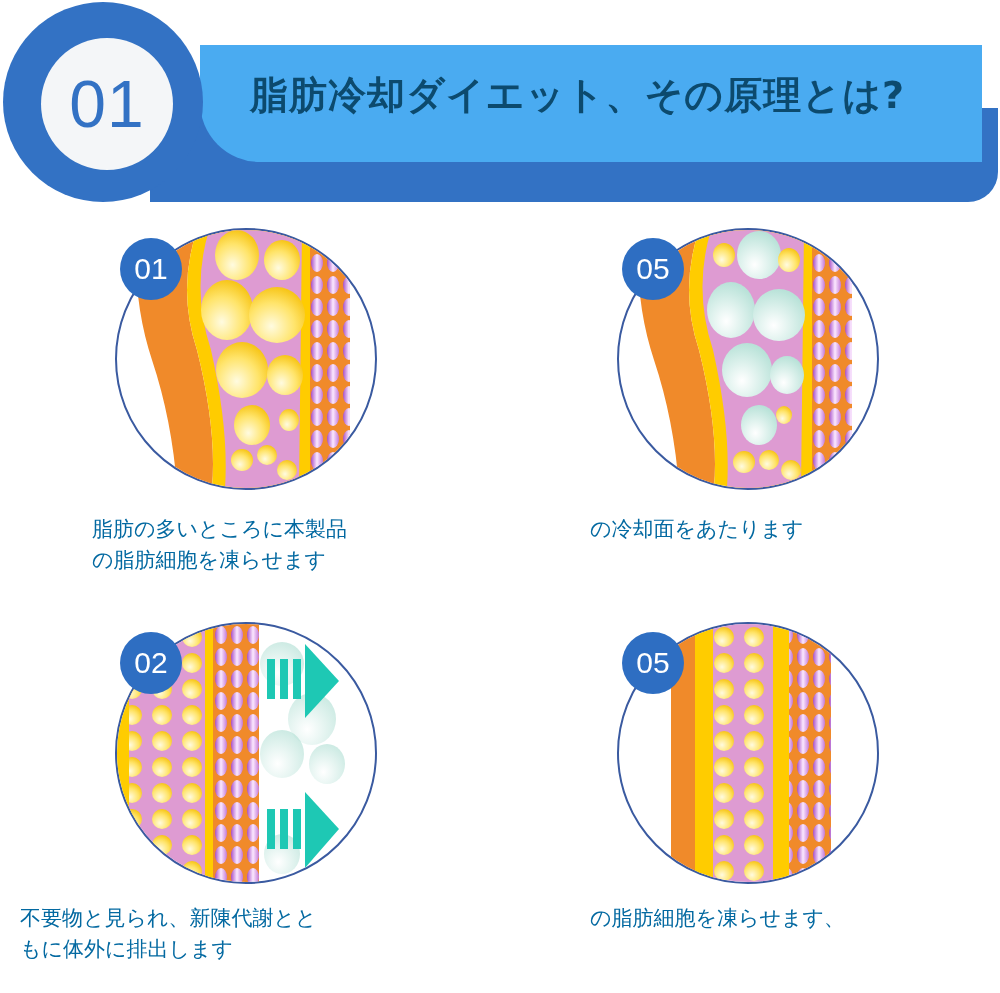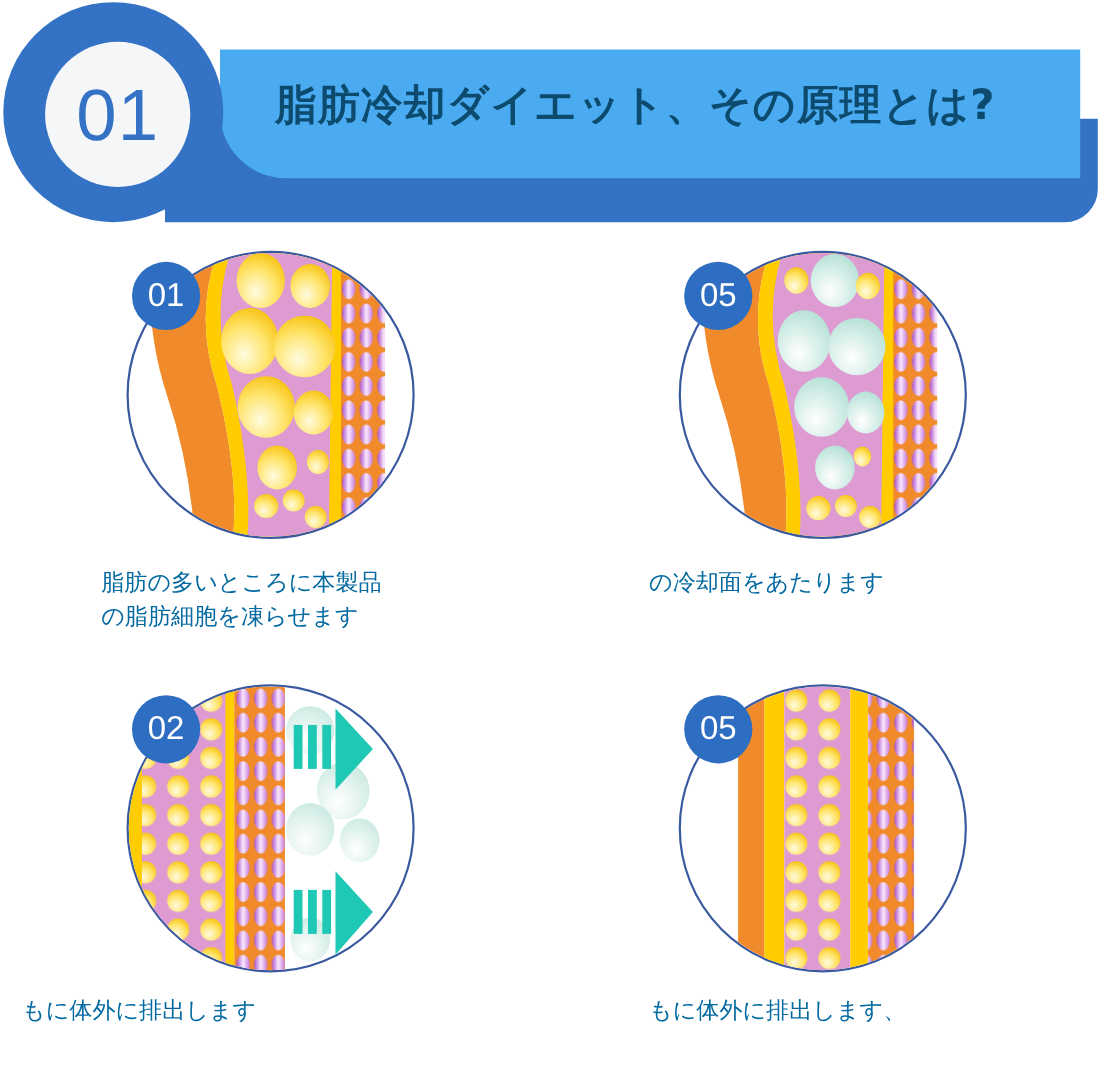--- a/index.html
+++ b/index.html
@@ -132,30 +132,31 @@
         <rect x="150" y="185" width="8" height="40"></rect>
           <rect x="163" y="185" width="8" height="40"></rect>
           <rect x="176" y="185" width="8" height="40"></rect>
         <polygon points="188,168 222,205 188,244"></polygon>
       </g>
     </svg>
   </div>
   <div class="badge">02</div>
 </div>
 <div class="caption" style="left:20px;top:903px;width:476px;">
+  <div>不要物と見られ、新陳代謝とと</div>
   <div>もに体外に排出します</div>
 </div>
 
 <div class="step" style="left:610px;top:594px;">
   <div class="circle">
     <svg width="258" height="258" viewBox="0 0 258 258">
       <rect x="52" y="0" width="24" height="258" fill="#f08a2a"></rect>
       <rect x="76" y="0" width="18" height="258" fill="#ffcc00"></rect>
       <rect x="94" y="0" width="60" height="258" fill="url(#fatgrid)"></rect>
       <rect x="154" y="0" width="16" height="258" fill="#ffcc00"></rect>
       <rect x="170" y="0" width="42" height="258" fill="url(#muscle)"></rect>
     </svg>
   </div>
   <div class="badge">05</div>
 </div>
 <div class="caption" style="left:590px;top:903px;width:320px;">
-  <div>もに体外に排出します、</div>
+  <div>の脂肪細胞を凍らせます、</div>
 </div>
 
 </body></html>

